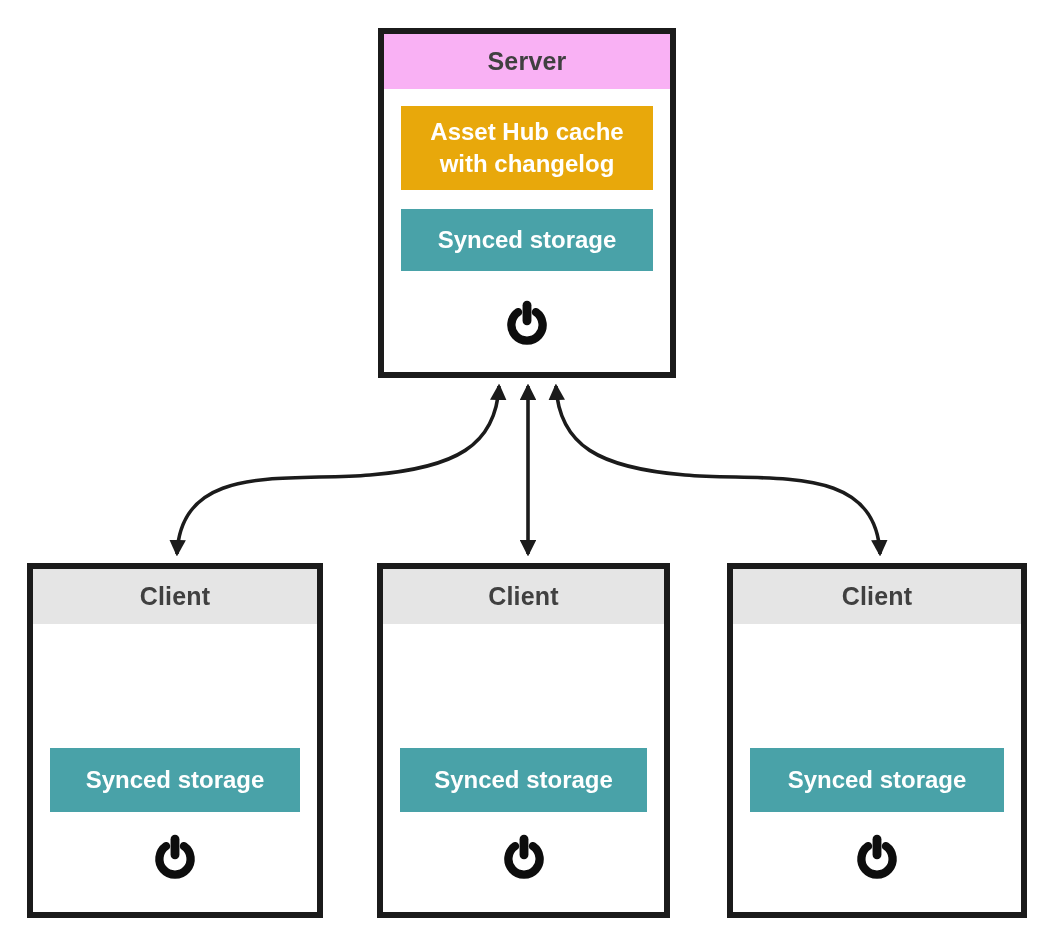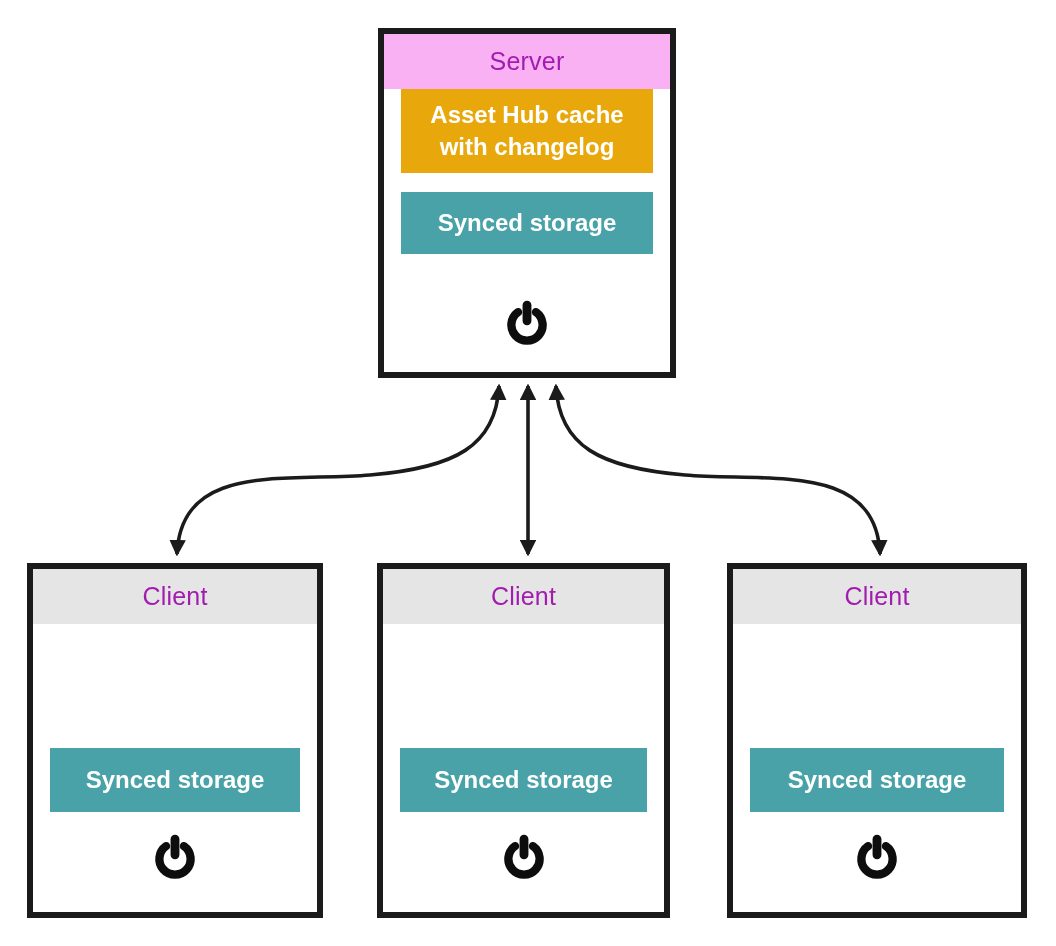--- a/index.html
+++ b/index.html
@@ -36,40 +36,40 @@
   .node-client-3 { left: 727px; top: 563px; width: 300px; height: 355px; }
 
   .node-header {
     width: 100%;
     height: 55px;
     flex: 0 0 55px;
     display: flex;
     align-items: center;
     justify-content: center;
     font-size: 25px;
-    font-weight: 400;
-    color: #a21caf;
+    font-weight: 700;
+    color: #404040;
     letter-spacing: 0.2px;
   }
   .header-pink { background: #f9b1f4; }
   .header-gray { background: #e5e5e5; }
 
   .inner-box {
     width: calc(100% - 34px);
     display: flex;
     align-items: center;
     justify-content: center;
     text-align: center;
     color: #ffffff;
     font-size: 24px;
     font-weight: 700;
     line-height: 1.35;
     padding: 0 10px;
   }
-  .box-orange { background: #e8a80b; min-height: 84px; }
+  .box-orange { background: #e8a80b; min-height: 84px; margin-top: 17px; }
   .box-teal-server { background: #49a2a8; min-height: 62px; margin-top: 19px; }
   .box-teal-client { background: #49a2a8; min-height: 64px; margin-bottom: 22px; }
 
   .spacer { flex: 1 1 auto; }
 
   .power-icon-wrap { flex: 0 0 auto; line-height: 0; }
   .power-server { margin-bottom: 22px; }
   .power-client { margin-bottom: 28px; }
 </style>
 </head>

